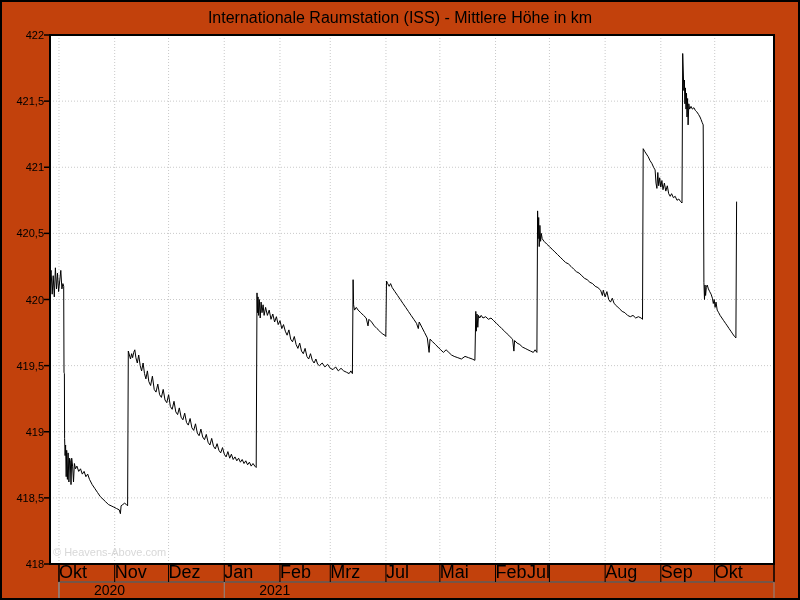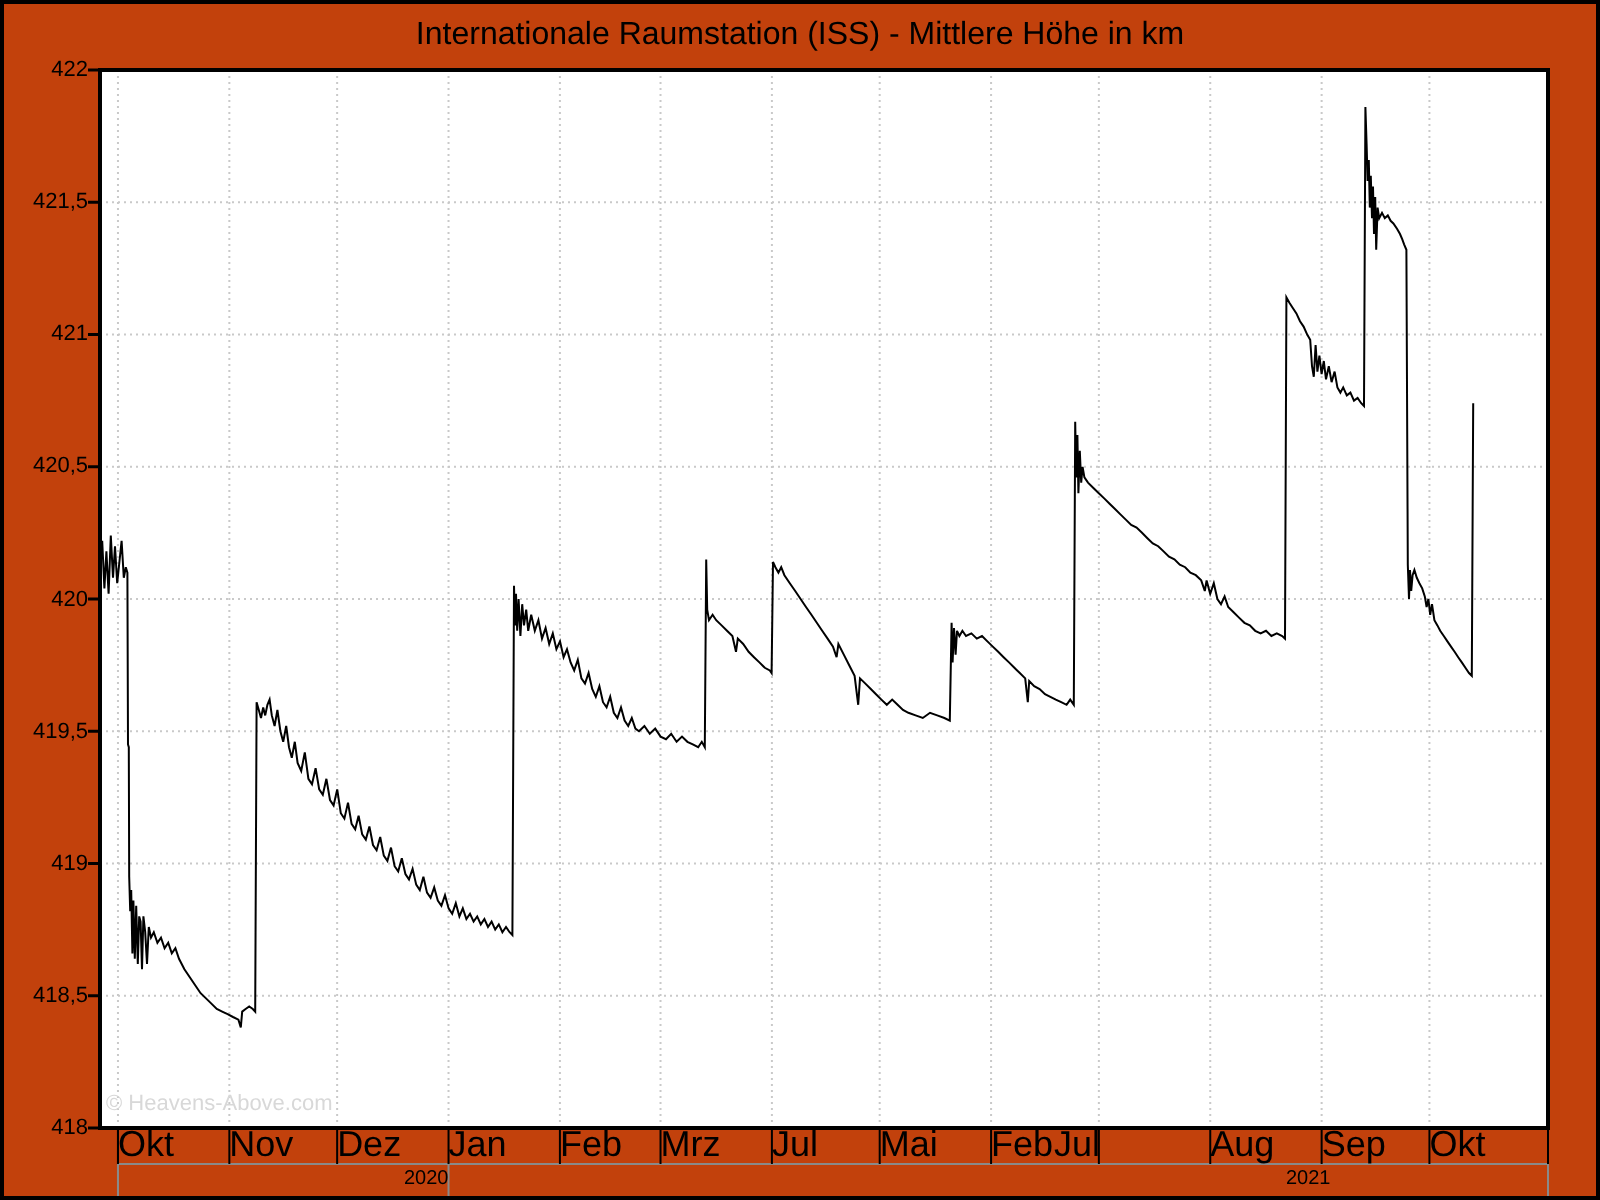--- a/index.html
+++ b/index.html
@@ -19,22 +19,22 @@
   #plot-svg{position:absolute;left:0;top:0;}
   .ylab{
     position:absolute;font-size:11px;color:#000;
     text-align:right;width:40px;line-height:13px;
   }
   .xlab{
     position:absolute;font-size:18px;color:#000;
     text-align:left;line-height:17px;
   }
   .yearlab{
-    position:absolute;font-size:10px;color:#000;
-    text-align:right;line-height:16px;
+    position:absolute;font-size:14px;color:#000;
+    text-align:left;line-height:16px;margin-left:35px;
   }
   #watermark{
     position:absolute;font-size:11px;color:#d8d8d8;
     left:51px;top:544px;
   }
 </style>
 </head>
 <body>
 
 <div id="canvas">

